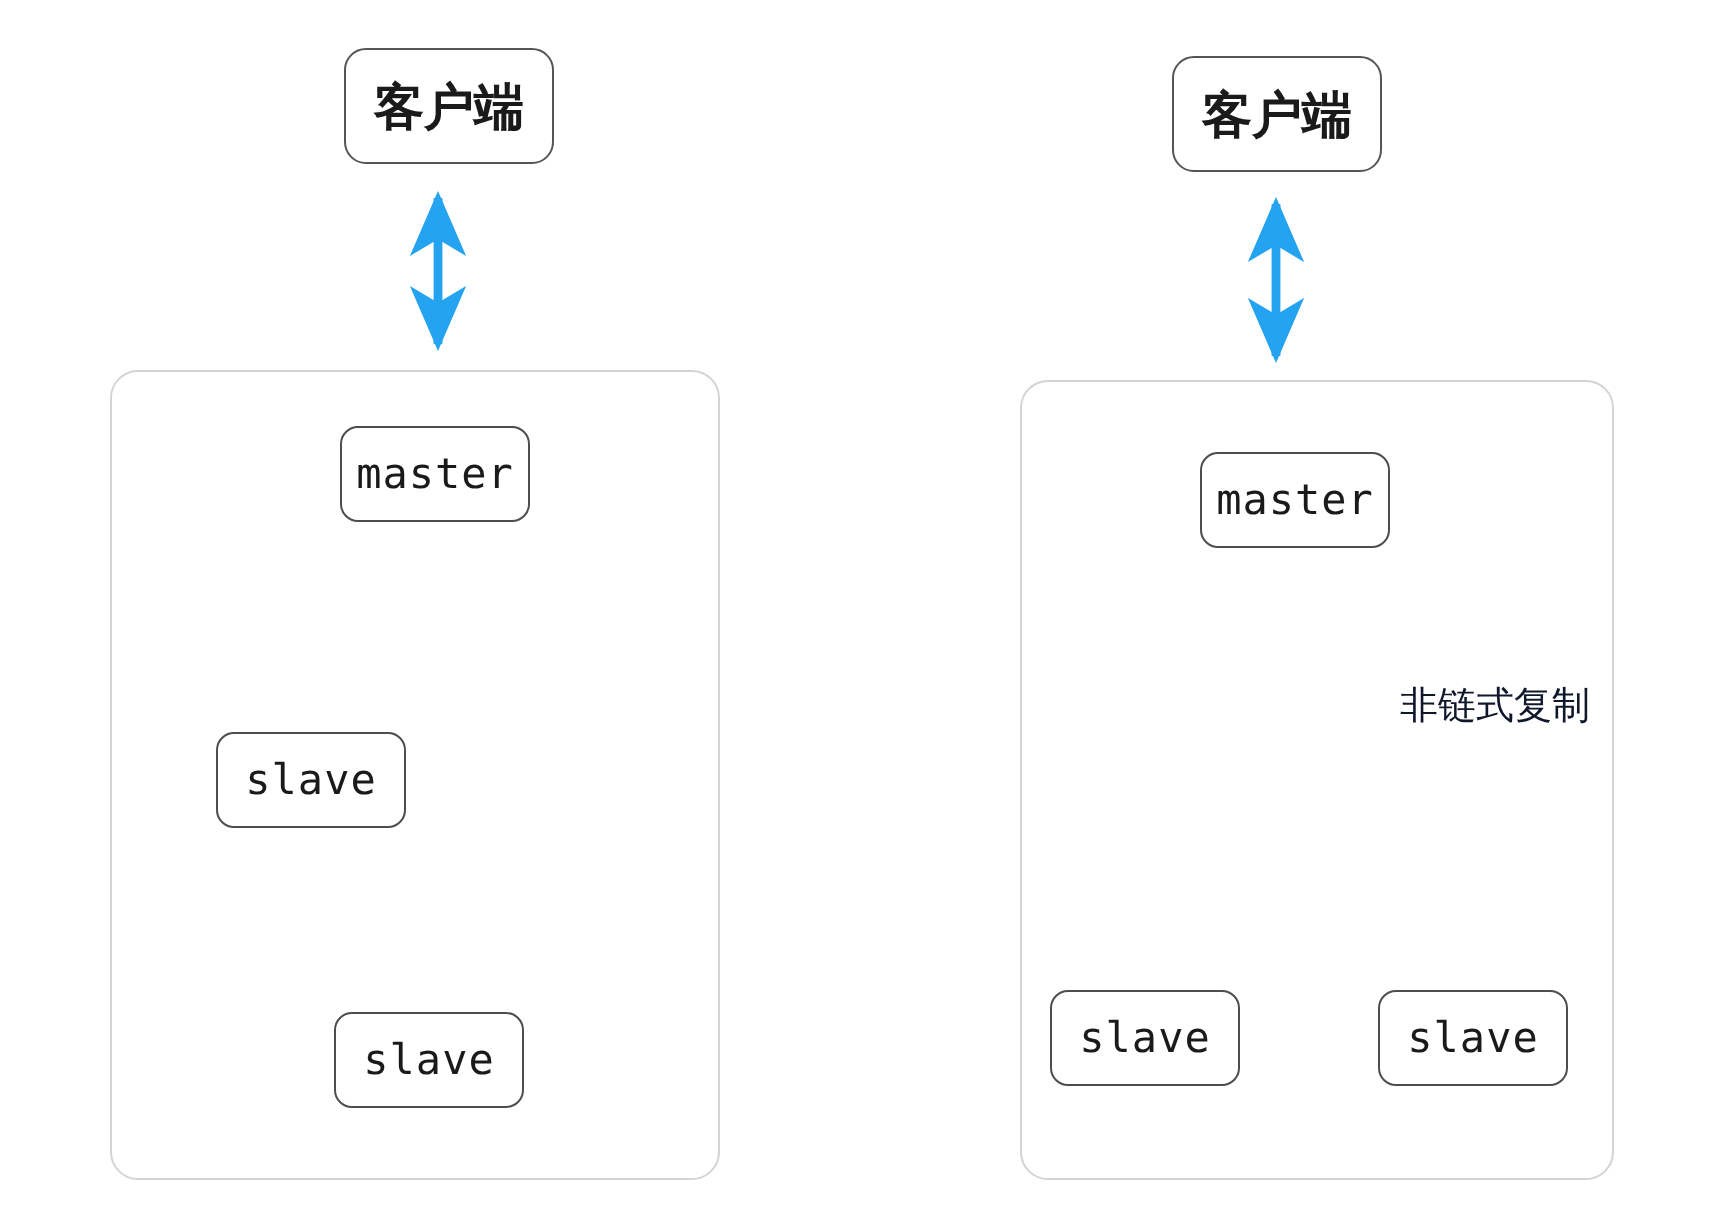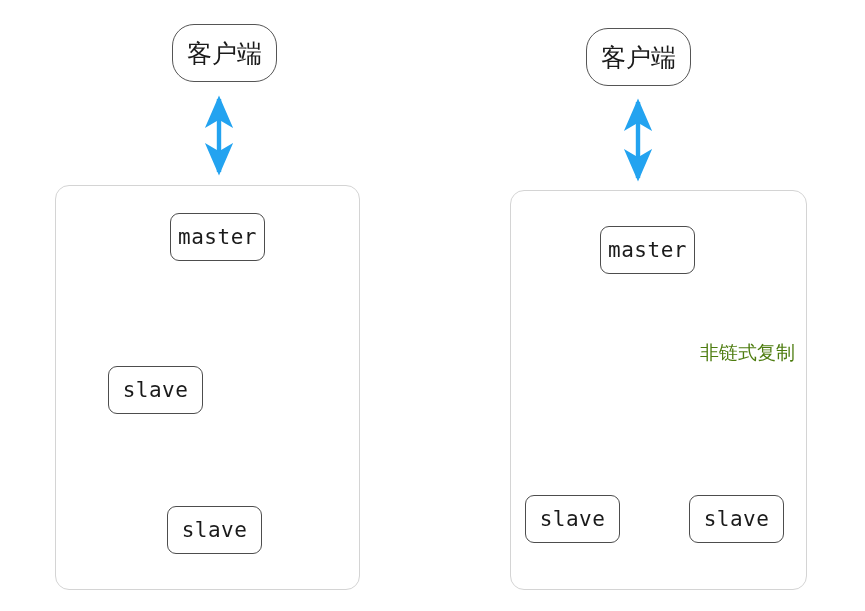--- a/index.html
+++ b/index.html
@@ -37,37 +37,37 @@
     color: #1a1a1a;
   }
   .node.mono {
     font-family: "DejaVu Sans Mono", "Liberation Mono", monospace;
     font-size: 21px;
     letter-spacing: 0.5px;
   }
   .node.cjk {
     font-family: "DejaVu Sans", "Liberation Sans", sans-serif;
     font-size: 25px;
-    font-weight: 400;
+    font-weight: 700;
     border-width: 1.6px;
     border-color: #555555;
-    border-radius: 22px;
+    border-radius: 11px;
   }
   .group-box {
     position: absolute;
     box-sizing: border-box;
     background: #ffffff;
     border: 1.4px solid #d4d4d4;
     border-radius: 14px;
   }
   .edge-label {
     position: absolute;
     font-family: "DejaVu Sans", "Liberation Sans", sans-serif;
     font-size: 19px;
-    color: #4d7c0f;
+    color: #0f172a;
     white-space: nowrap;
   }
 
   
   #client-left      { left: 172px; top: 24px;  width: 105px; height: 58px; }
   #group-left       { left: 55px;  top: 185px; width: 305px; height: 405px; }
   #master-left      { left: 170px; top: 213px; width: 95px;  height: 48px; }
   #slave-left-1     { left: 108px; top: 366px; width: 95px;  height: 48px; }
   #slave-left-2     { left: 167px; top: 506px; width: 95px;  height: 48px; }
   #label-left       { left: 184px; top: 420px; }

